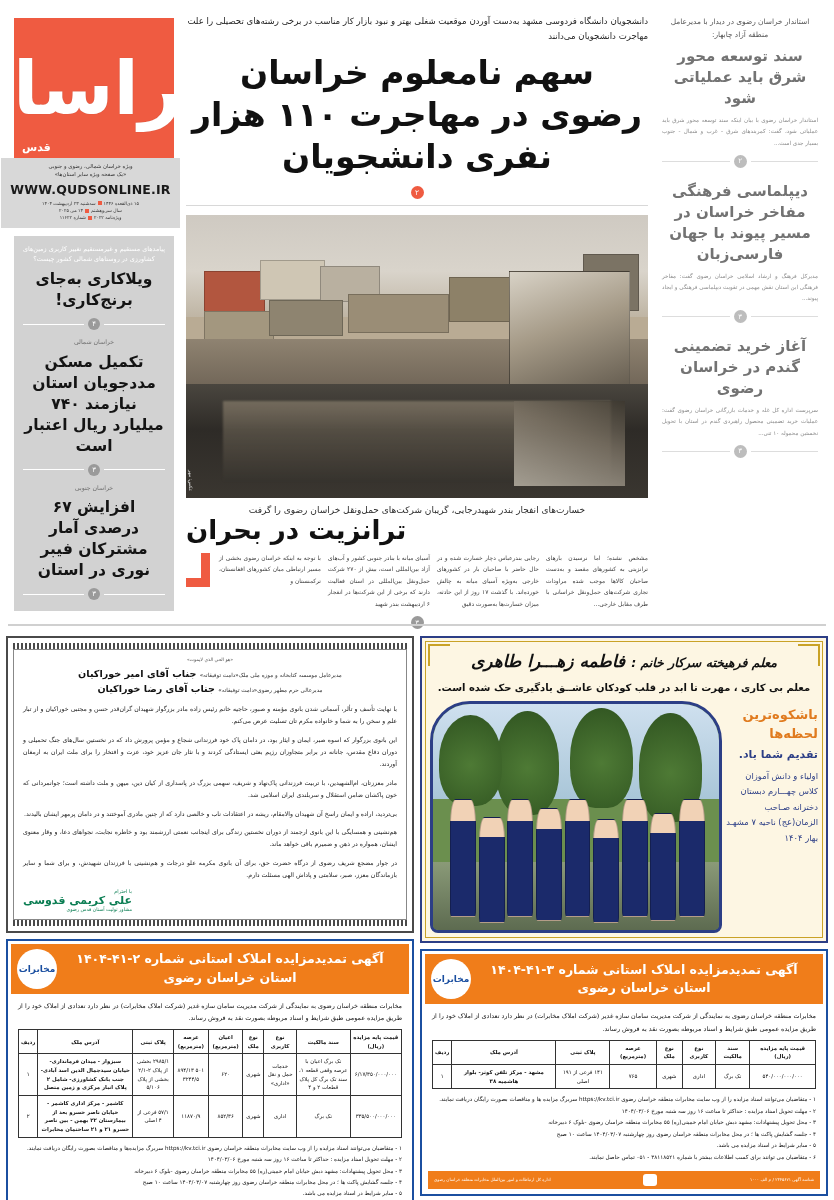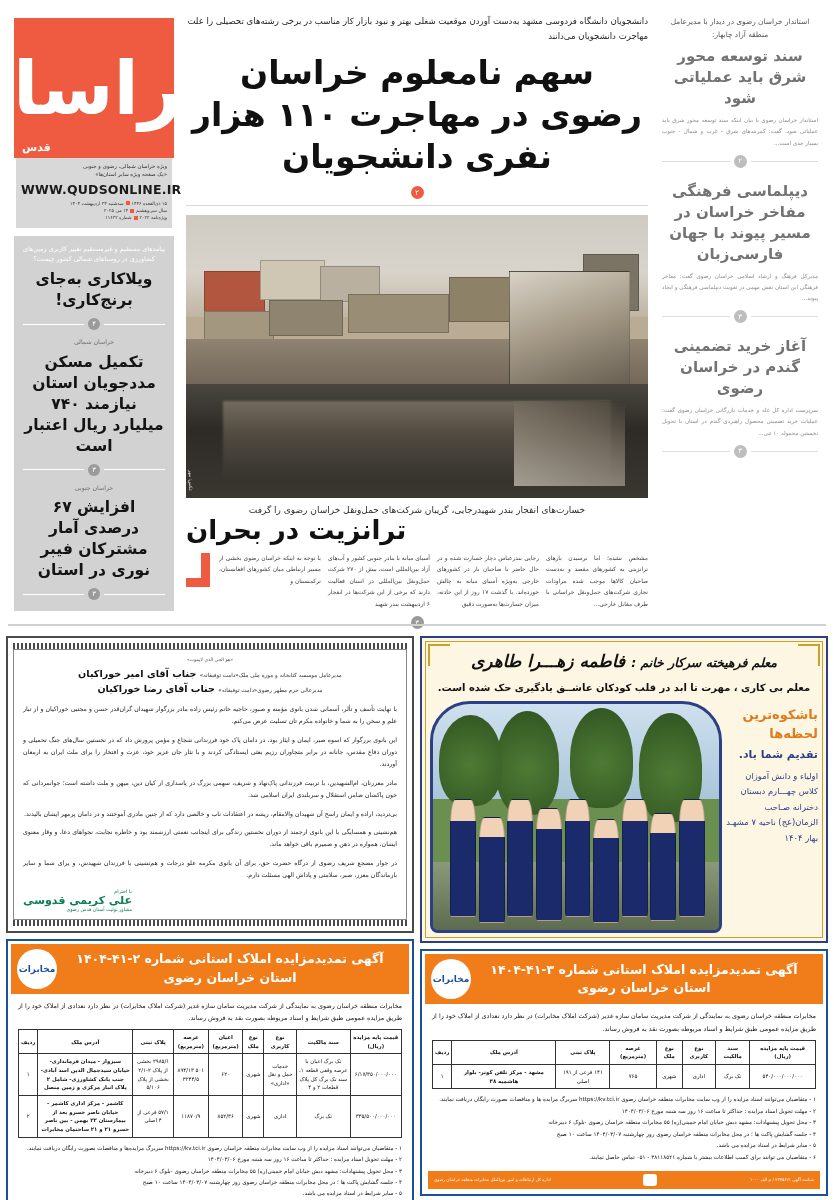--- a/index.html
+++ b/index.html
@@ -25,21 +25,21 @@
     display:flex; align-items:center; justify-content:center;
     color:#fff; font-size:74px; font-weight:bold;
     font-family:"DejaVu Sans","Liberation Sans",sans-serif;
     letter-spacing:-4px; line-height:1;
     text-shadow:0 0 1px rgba(0,0,0,.2);
   }
   .logo-sub{
     position:absolute; bottom:4px; left:8px;
     color:#fff; font-size:11px; font-weight:bold;
   }
-  .mast-strip{ width:156px; margin:0 auto; background:#d8d8d8; padding:5px 5px 6px 5px; }
+  .mast-strip{ width:179px; margin:0 auto; background:#d8d8d8; padding:5px 5px 6px 5px; text-align:center; }
   .mast-line{ font-size:5.4px; color:#333; line-height:1.45; }
   .mast-url{ font-size:12.5px; font-weight:bold; color:#1a1a1a; letter-spacing:.2px; margin:3px 0 3px; direction:ltr; }
   .mast-dates{ font-size:4.6px; color:#333; line-height:1.6; }
   .mast-dates span.sq{ display:inline-block; width:4px; height:4px; background:#ef5b41; margin:0 2px; vertical-align:middle;}
 
   .side-news{ width:160px; margin:8px auto 0 auto; background:#d2d2d2; padding:8px 9px 4px 9px; }
   .sn-kicker{ font-size:6.4px; color:#fff; text-align:center; line-height:1.6; margin-bottom:5px; }
   .sn-kicker.dark{ color:#6f6f6f; font-size:6.2px; }
   .sn-title{ font-size:15.5px; font-weight:bold; color:#141414; text-align:center; line-height:1.35; }
   .sn-sep{ display:flex; align-items:center; justify-content:center; margin:7px 0 7px; }

